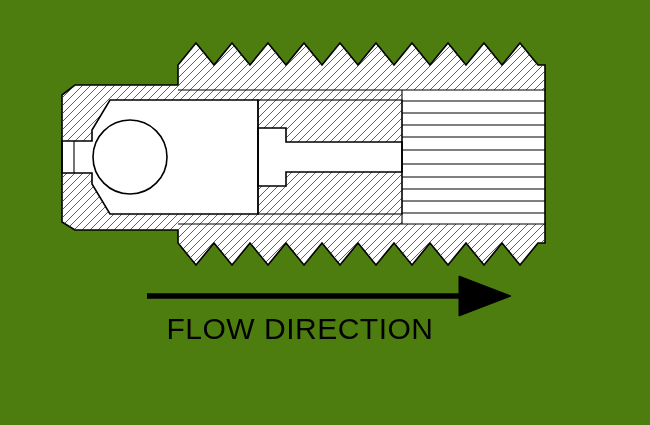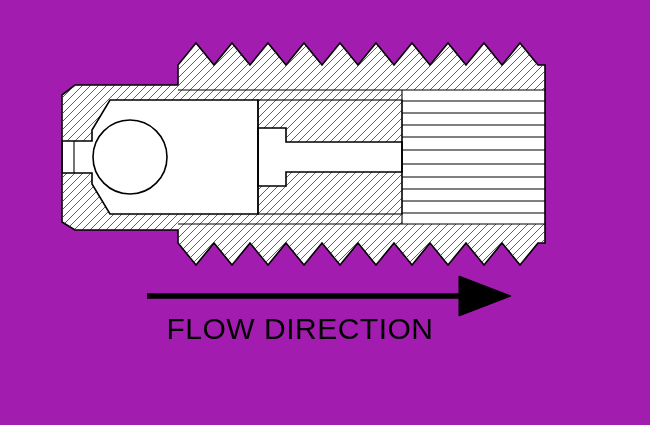--- a/index.html
+++ b/index.html
@@ -7,21 +7,21 @@
     padding: 0;
     background: #ffffff;
     width: 650px;
     height: 425px;
     overflow: hidden;
   }
   .stage {
     width: 650px;
     height: 425px;
     position: relative;
-    background: #a21caf;
+    background: #4d7c0f;
   }
   svg {
     display: block;
   }
   .flow-label {
     font-family: "Liberation Sans", sans-serif;
     font-size: 30px;
     font-weight: 400;
     letter-spacing: 0.5px;
     fill: #000000;

